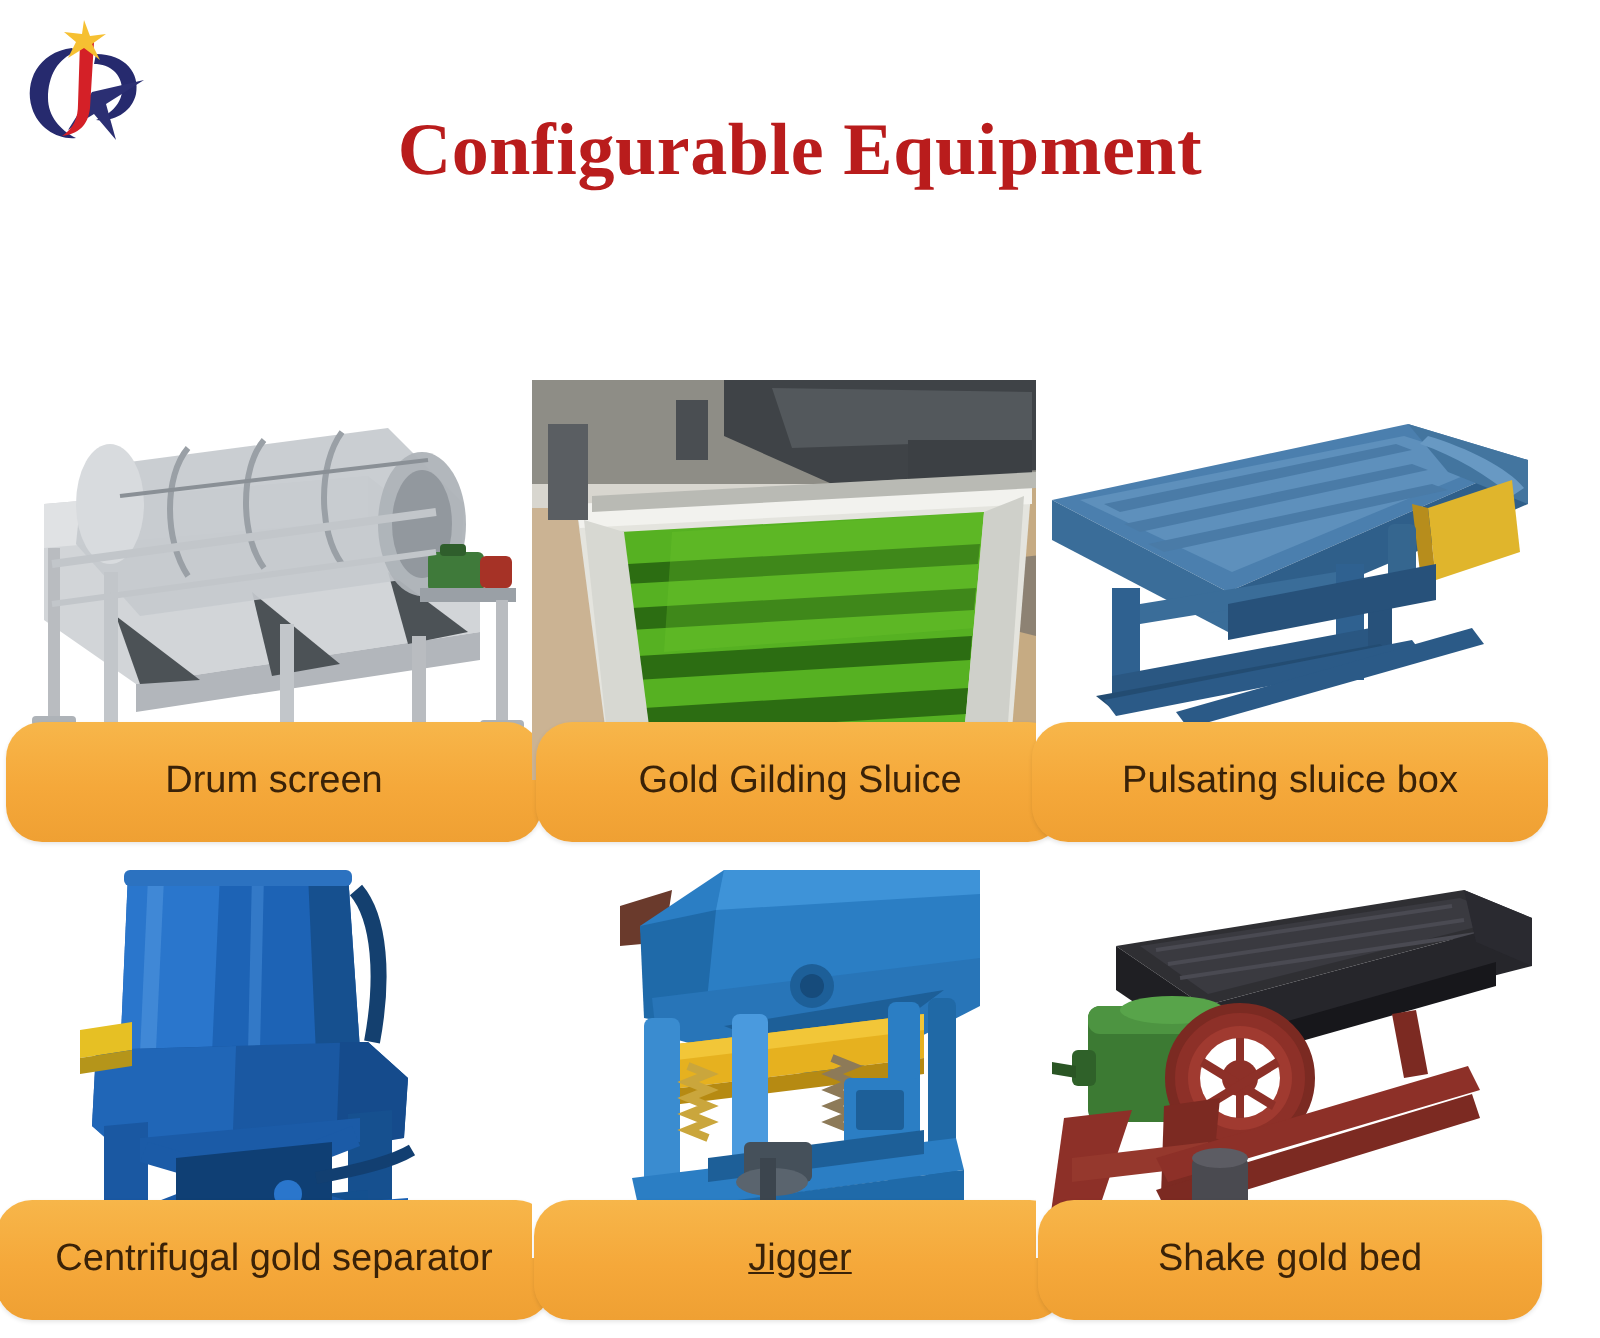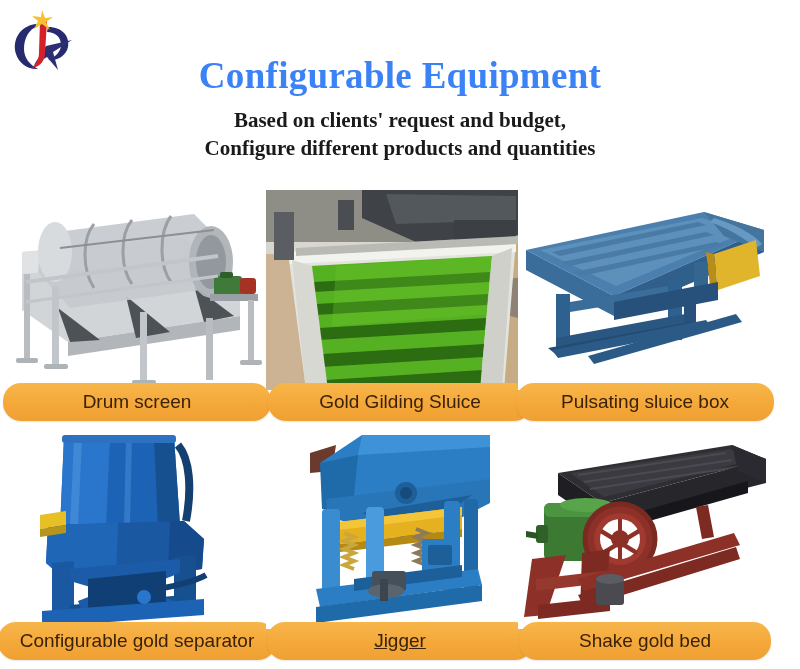--- a/index.html
+++ b/index.html
@@ -14,21 +14,21 @@
 
   
   .logo{position:absolute;left:6px;top:8px;width:74px;height:74px;}
 
   
   .header{position:absolute;left:0;top:56px;width:800px;text-align:center;}
   .title{
     font-family:"Liberation Serif", serif;
     font-weight:bold;
     font-size:37px;
-    color:#3b82f6;
+    color:#b91c1c;
     letter-spacing:.3px;
     line-height:1.08;
     text-shadow:0 1px 0 rgba(255,255,255,.6);
   }
   .subtitle{
     margin-top:11px;
     font-family:"Liberation Serif", serif;
     font-weight:bold;
     font-size:21px;
     color:#1a1a1a;
@@ -69,21 +69,21 @@
     align-items:center;
     justify-content:center;
     height:36px;
     border-radius:18px;
     background:linear-gradient(180deg,#f7b64a 0%,#f5a83a 55%,#efa033 100%);
     box-shadow:0 1px 2px rgba(0,0,0,.10);
     color:#3a2208;
     font-size:19px;
     font-weight:400;
     white-space:nowrap;
-    padding:1px 26px;
+    padding:12px 26px;
   }
   .badge.w0{width:216px;}
   .badge.w1{width:212px;}
   .badge.w2{width:206px;}
   .badge.w3{width:226px;}
   .badge.w4{width:214px;text-decoration:underline;}
   .badge.w5{width:200px;}
   .badge span{pointer-events:none;}
 </style>
 </head>
@@ -101,24 +101,20 @@
       <path d="M40 38 L66 32 L47 44 L52 62 L41 49 L28 57 Z" fill="#2b2f73"></path>
 
       <path d="M34 13 L41 13 L39 46 C38 55 33 59 25 60 C31 56 33 51 33 44 Z" fill="#d42027"></path>
 
       <path d="M36 2 L39 10 L47 9 L40 14 L44 22 L36 16 L28 21 L32 13 L26 8 L35 9 Z" fill="#f6c032"></path>
     </svg>
   </div>
 
   <div class="header">
     <div class="title">Configurable Equipment</div>
-    <div class="subtitle">
-      <div>Based on clients' request and budget,</div>
-      <div>Configure different products and quantities</div>
-    </div>
   </div>
 
   <div class="grid">
 
     <div class="row">
 
       <div class="card c0">
         <div class="photo">
           <svg viewBox="0 0 258 200" preserveAspectRatio="xMidYMid meet">
             <rect width="258" height="200" fill="#ffffff"></rect>
@@ -287,21 +283,21 @@
 
             <path d="M80 150 L158 142 L158 176 L80 184 Z" fill="#0f3f74"></path>
 
             <path d="M34 182 L196 170 L196 186 L34 198 Z" fill="#1d63b5"></path>
 
             <path d="M150 160 C172 156 188 152 198 146" stroke="#123f71" stroke-width="6" fill="none"></path>
             <circle cx="136" cy="168" r="7" fill="#2a76cc"></circle>
           </svg>
         </div>
         <div class="badge w3">
-          <span>Configurable gold separator</span>
+          <span>Centrifugal gold separator</span>
         </div>
       </div>
 
       <div class="card c1">
         <div class="photo">
           <svg viewBox="0 0 268 200" preserveAspectRatio="xMidYMid meet">
             <rect width="268" height="200" fill="#ffffff"></rect>
 
             <path d="M44 24 L70 16 L66 42 L44 44 Z" fill="#6a3a2c"></path>
 

